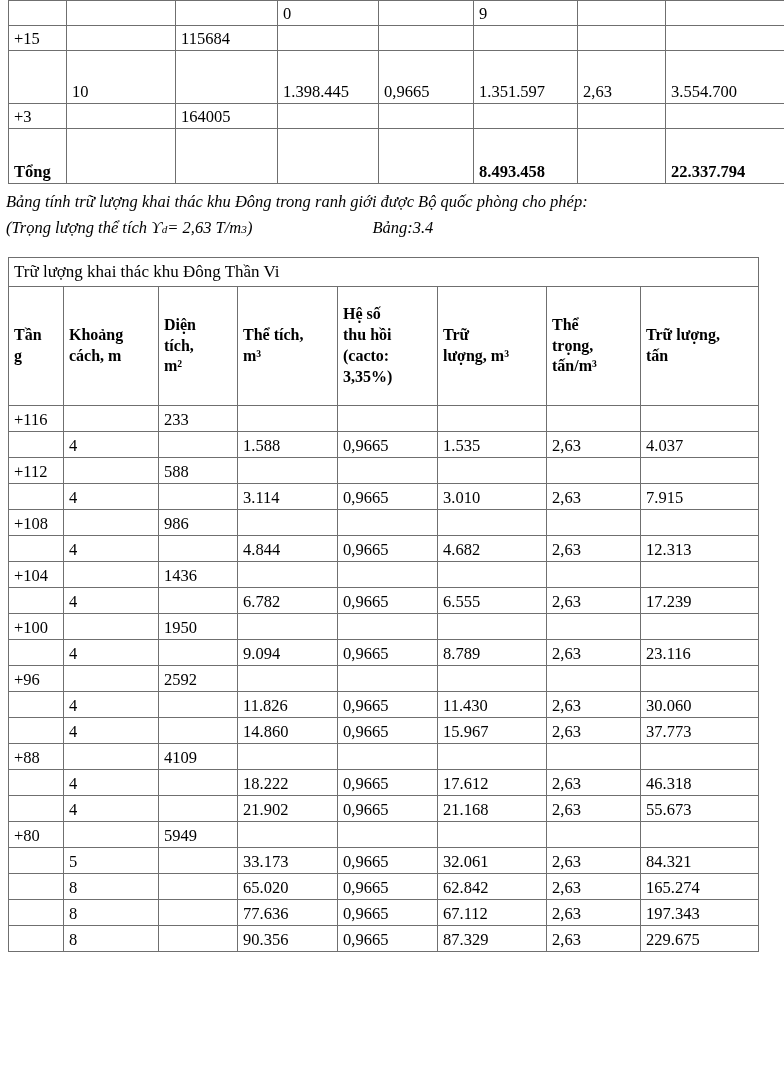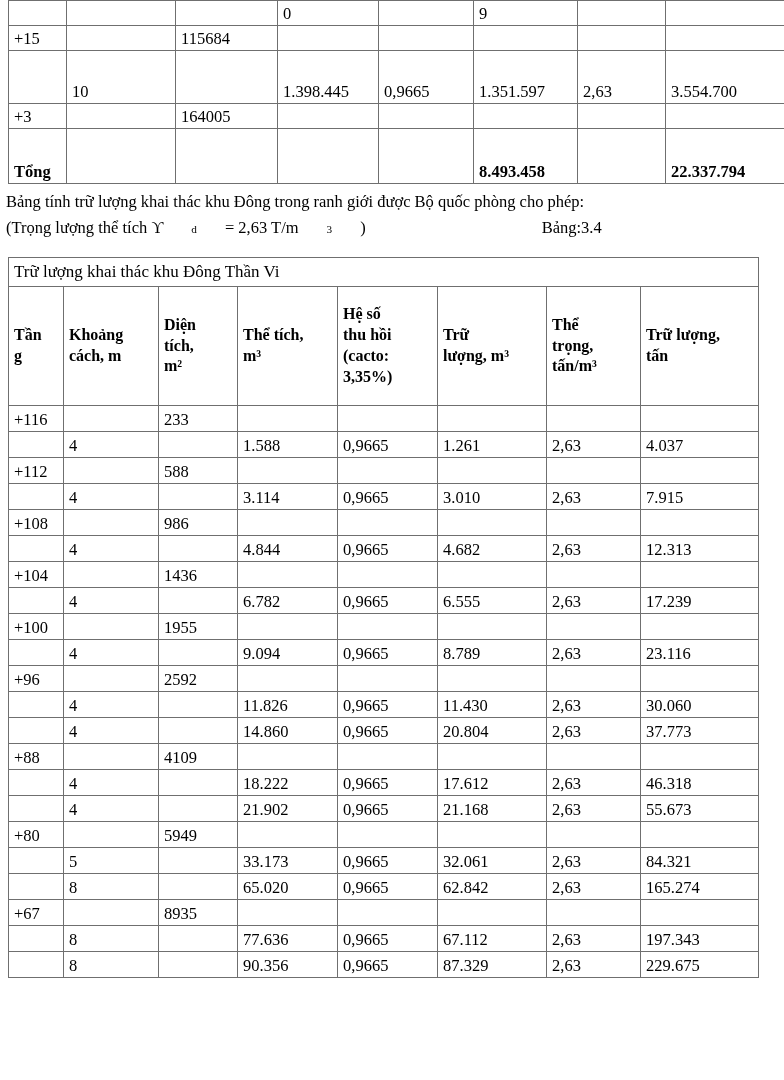--- a/index.html
+++ b/index.html
@@ -54,26 +54,26 @@
   .caption-block {
     position: absolute;
     left: 6px;
     top: 194px;
     width: 772px;
   }
   .cap-line {
     font-size: 16.5px;
     line-height: 1.0;
     white-space: nowrap;
+    font-style: italic;
   }
   .cap-line-1 { padding-bottom: 9px; }
   .cap-line-2 {
     display: flex;
     align-items: baseline;
-    gap: 28px;
   }
   .cap-gap { display: inline-block; width: 120px; }
   sub { font-size: 0.68em; vertical-align: sub; }
   sup { font-size: 0.68em; vertical-align: super; }
 
   
   .tbl-main {
     position: absolute;
     left: 8px;
     top: 257px;
@@ -239,21 +239,21 @@
           <td></td>
           <td></td>
           <td></td>
         </tr>
         <tr>
           <td></td>
           <td>4</td>
           <td></td>
           <td>1.588</td>
           <td>0,9665</td>
-          <td>1.261</td>
+          <td>1.535</td>
           <td>2,63</td>
           <td>4.037</td>
         </tr>
         <tr>
           <td>+112</td>
           <td></td>
           <td>588</td>
           <td></td>
           <td></td>
           <td></td>
@@ -306,21 +306,21 @@
           <td></td>
           <td>6.782</td>
           <td>0,9665</td>
           <td>6.555</td>
           <td>2,63</td>
           <td>17.239</td>
         </tr>
         <tr>
           <td>+100</td>
           <td></td>
-          <td>1955</td>
+          <td>1950</td>
           <td></td>
           <td></td>
           <td></td>
           <td></td>
           <td></td>
         </tr>
         <tr>
           <td></td>
           <td>4</td>
           <td></td>
@@ -349,21 +349,21 @@
           <td>11.430</td>
           <td>2,63</td>
           <td>30.060</td>
         </tr>
         <tr>
           <td></td>
           <td>4</td>
           <td></td>
           <td>14.860</td>
           <td>0,9665</td>
-          <td>20.804</td>
+          <td>15.967</td>
           <td>2,63</td>
           <td>37.773</td>
         </tr>
         <tr>
           <td>+88</td>
           <td></td>
           <td>4109</td>
           <td></td>
           <td></td>
           <td></td>
@@ -412,30 +412,20 @@
         </tr>
         <tr>
           <td></td>
           <td>8</td>
           <td></td>
           <td>65.020</td>
           <td>0,9665</td>
           <td>62.842</td>
           <td>2,63</td>
           <td>165.274</td>
-        </tr>
-        <tr>
-          <td>+67</td>
-          <td></td>
-          <td>8935</td>
-          <td></td>
-          <td></td>
-          <td></td>
-          <td></td>
-          <td></td>
         </tr>
         <tr>
           <td></td>
           <td>8</td>
           <td></td>
           <td>77.636</td>
           <td>0,9665</td>
           <td>67.112</td>
           <td>2,63</td>
           <td>197.343</td>

